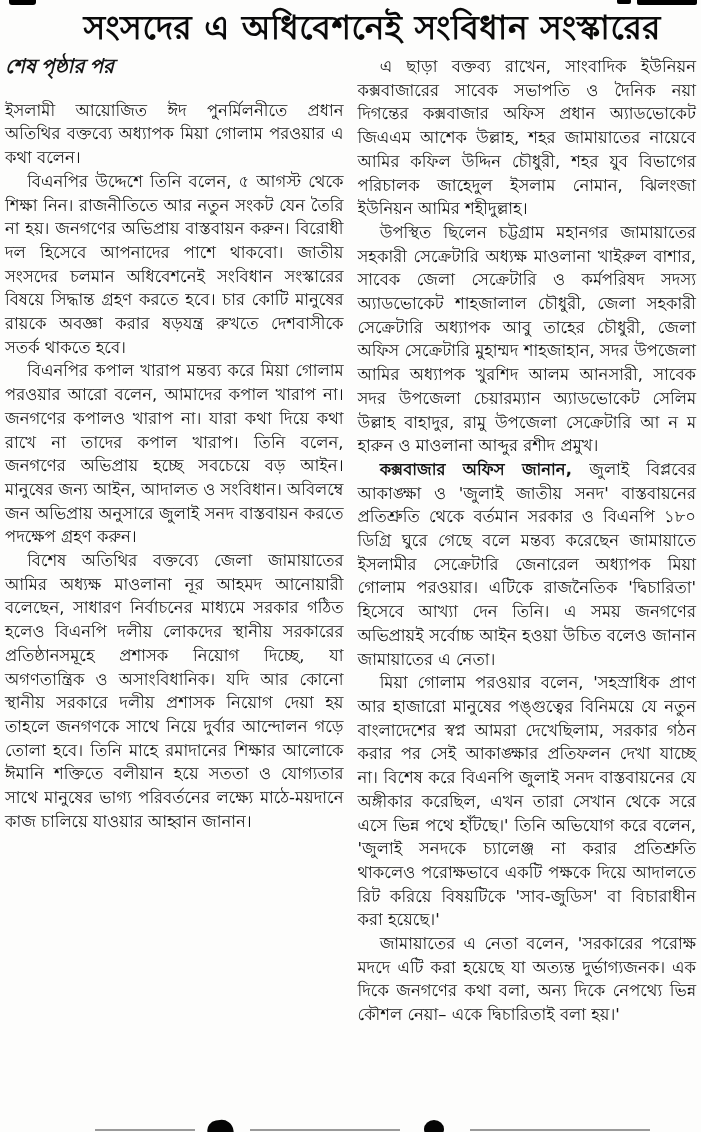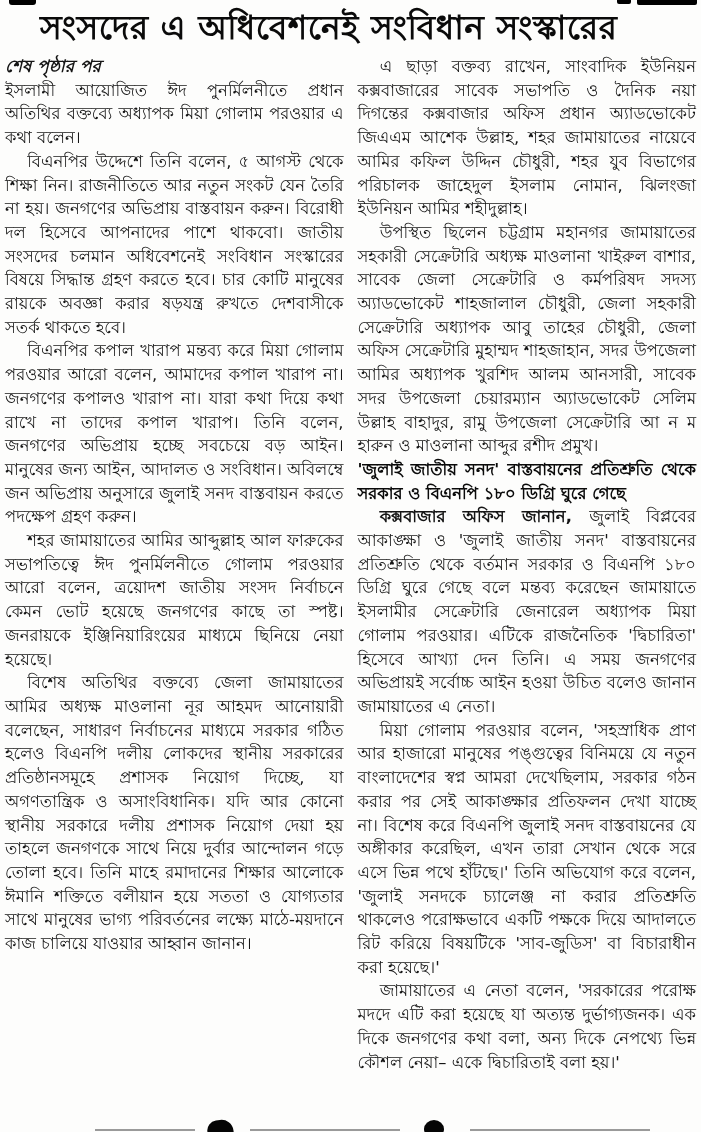--- a/index.html
+++ b/index.html
@@ -9,21 +9,21 @@
     margin:0 auto;
     background:#fdfdfc;
     color:#121212;
     font-family:"DejaVu Sans", sans-serif;
     overflow:hidden;
     box-sizing:border-box;
   }
   .headline {
     margin:0;
     padding:6px 40px 2px 40px;
-    text-align:left;
+    text-align:right;
     font-size:33px;
     line-height:44px;
     font-weight:800;
     letter-spacing:0.5px;
     color:#0a0a0a;
   }
   .columns {
     display:flex;
     gap:14px;
     padding:3px 5px 0 5px;
@@ -31,26 +31,27 @@
   }
   .col {
     flex:1 1 0;
     min-width:0;
     text-align:justify;
     font-size:16.4px;
     line-height:23.7px;
     color:#151515;
   }
   .col p.para { margin:0; text-indent:1.35em; }
-  .col p.flush { text-indent:0; }
+  .col p.flush { text-indent:0;margin-top:20px; }
   .col p.continued {
     text-indent:0;
     font-weight:700;
     font-style:italic;
-    font-size:17px;
+    font-size:20px;
+    font-family:Liberation Serif, serif;
   }
   .col p.subhead {
     text-indent:0;
     font-weight:700;
     color:#0a0a0a;
   }
   .col b.lead { font-weight:700; }
 
   
   .frag { position:absolute; background:#000; }
@@ -79,27 +80,25 @@
   <span class="frag frag-top-right-2"></span>
 
   <h1 class="headline">সংসদের এ অধিবেশনেই সংবিধান সংস্কারের</h1>
 
   <div class="columns">
     <div class="col">
         <p class="para continued">শেষ পৃষ্ঠার পর</p>
         <p class="para flush">ইসলামী আয়োজিত ঈদ পুনর্মিলনীতে প্রধান অতিথির বক্তব্যে অধ্যাপক মিয়া গোলাম পরওয়ার এ কথা বলেন।</p>
         <p class="para">বিএনপির উদ্দেশে তিনি বলেন, ৫ আগস্ট থেকে শিক্ষা নিন। রাজনীতিতে আর নতুন সংকট যেন তৈরি না হয়। জনগণের অভিপ্রায় বাস্তবায়ন করুন। বিরোধী দল হিসেবে আপনাদের পাশে থাকবো। জাতীয় সংসদের চলমান অধিবেশনেই সংবিধান সংস্কারের বিষয়ে সিদ্ধান্ত গ্রহণ করতে হবে। চার কোটি মানুষের রায়কে অবজ্ঞা করার ষড়যন্ত্র রুখতে দেশবাসীকে সতর্ক থাকতে হবে।</p>
         <p class="para">বিএনপির কপাল খারাপ মন্তব্য করে মিয়া গোলাম পরওয়ার আরো বলেন, আমাদের কপাল খারাপ না। জনগণের কপালও খারাপ না। যারা কথা দিয়ে কথা রাখে না তাদের কপাল খারাপ। তিনি বলেন, জনগণের অভিপ্রায় হচ্ছে সবচেয়ে বড় আইন। মানুষের জন্য আইন, আদালত ও সংবিধান। অবিলম্বে জন অভিপ্রায় অনুসারে জুলাই সনদ বাস্তবায়ন করতে পদক্ষেপ গ্রহণ করুন।</p>
-        <p class="para">শহর জামায়াতের আমির আব্দুল্লাহ আল ফারুকের সভাপতিত্বে ঈদ পুনর্মিলনীতে গোলাম পরওয়ার আরো বলেন, ত্রয়োদশ জাতীয় সংসদ নির্বাচনে কেমন ভোট হয়েছে জনগণের কাছে তা স্পষ্ট। জনরায়কে ইঞ্জিনিয়ারিংয়ের মাধ্যমে ছিনিয়ে নেয়া হয়েছে।</p>
         <p class="para">বিশেষ অতিথির বক্তব্যে জেলা জামায়াতের আমির অধ্যক্ষ মাওলানা নূর আহমদ আনোয়ারী বলেছেন, সাধারণ নির্বাচনের মাধ্যমে সরকার গঠিত হলেও বিএনপি দলীয় লোকদের স্থানীয় সরকারের প্রতিষ্ঠানসমূহে প্রশাসক নিয়োগ দিচ্ছে, যা অগণতান্ত্রিক ও অসাংবিধানিক। যদি আর কোনো স্থানীয় সরকারে দলীয় প্রশাসক নিয়োগ দেয়া হয় তাহলে জনগণকে সাথে নিয়ে দুর্বার আন্দোলন গড়ে তোলা হবে। তিনি মাহে রমাদানের শিক্ষার আলোকে ঈমানি শক্তিতে বলীয়ান হয়ে সততা ও যোগ্যতার সাথে মানুষের ভাগ্য পরিবর্তনের লক্ষ্যে মাঠে-ময়দানে কাজ চালিয়ে যাওয়ার আহ্বান জানান।</p>
       </div>
     <div class="col">
         <p class="para">এ ছাড়া বক্তব্য রাখেন, সাংবাদিক ইউনিয়ন কক্সবাজারের সাবেক সভাপতি ও দৈনিক নয়া দিগন্তের কক্সবাজার অফিস প্রধান অ্যাডভোকেট জিএএম আশেক উল্লাহ, শহর জামায়াতের নায়েবে আমির কফিল উদ্দিন চৌধুরী, শহর যুব বিভাগের পরিচালক জাহেদুল ইসলাম নোমান, ঝিলংজা ইউনিয়ন আমির শহীদুল্লাহ।</p>
         <p class="para">উপস্থিত ছিলেন চট্টগ্রাম মহানগর জামায়াতের সহকারী সেক্রেটারি অধ্যক্ষ মাওলানা খাইরুল বাশার, সাবেক জেলা সেক্রেটারি ও কর্মপরিষদ সদস্য অ্যাডভোকেট শাহজালাল চৌধুরী, জেলা সহকারী সেক্রেটারি অধ্যাপক আবু তাহের চৌধুরী, জেলা অফিস সেক্রেটারি মুহাম্মদ শাহজাহান, সদর উপজেলা আমির অধ্যাপক খুরশিদ আলম আনসারী, সাবেক সদর উপজেলা চেয়ারম্যান অ্যাডভোকেট সেলিম উল্লাহ বাহাদুর, রামু উপজেলা সেক্রেটারি আ ন ম হারুন ও মাওলানা আব্দুর রশীদ প্রমুখ।</p>
-        <p class="para subhead">'জুলাই জাতীয় সনদ' বাস্তবায়নের প্রতিশ্রুতি থেকে সরকার ও বিএনপি ১৮০ ডিগ্রি ঘুরে গেছে</p>
         <p class="para"><b class="lead">কক্সবাজার অফিস জানান, </b>জুলাই বিপ্লবের আকাঙ্ক্ষা ও 'জুলাই জাতীয় সনদ' বাস্তবায়নের প্রতিশ্রুতি থেকে বর্তমান সরকার ও বিএনপি ১৮০ ডিগ্রি ঘুরে গেছে বলে মন্তব্য করেছেন জামায়াতে ইসলামীর সেক্রেটারি জেনারেল অধ্যাপক মিয়া গোলাম পরওয়ার। এটিকে রাজনৈতিক 'দ্বিচারিতা' হিসেবে আখ্যা দেন তিনি। এ সময় জনগণের অভিপ্রায়ই সর্বোচ্চ আইন হওয়া উচিত বলেও জানান জামায়াতের এ নেতা।</p>
         <p class="para">মিয়া গোলাম পরওয়ার বলেন, 'সহস্রাধিক প্রাণ আর হাজারো মানুষের পঙ্গুত্বের বিনিময়ে যে নতুন বাংলাদেশের স্বপ্ন আমরা দেখেছিলাম, সরকার গঠন করার পর সেই আকাঙ্ক্ষার প্রতিফলন দেখা যাচ্ছে না। বিশেষ করে বিএনপি জুলাই সনদ বাস্তবায়নের যে অঙ্গীকার করেছিল, এখন তারা সেখান থেকে সরে এসে ভিন্ন পথে হাঁটছে।' তিনি অভিযোগ করে বলেন, 'জুলাই সনদকে চ্যালেঞ্জ না করার প্রতিশ্রুতি থাকলেও পরোক্ষভাবে একটি পক্ষকে দিয়ে আদালতে রিট করিয়ে বিষয়টিকে 'সাব-জুডিস' বা বিচারাধীন করা হয়েছে।'</p>
         <p class="para">জামায়াতের এ নেতা বলেন, 'সরকারের পরোক্ষ মদদে এটি করা হয়েছে যা অত্যন্ত দুর্ভাগ্যজনক। এক দিকে জনগণের কথা বলা, অন্য দিকে নেপথ্যে ভিন্ন কৌশল নেয়া– একে দ্বিচারিতাই বলা হয়।'</p>
       </div>
   </div>
 
   <div class="bottom-strip">
     <span class="blob blob-1"></span>
     <span class="blob blob-2"></span>
     <span class="hairline hl-1"></span>

